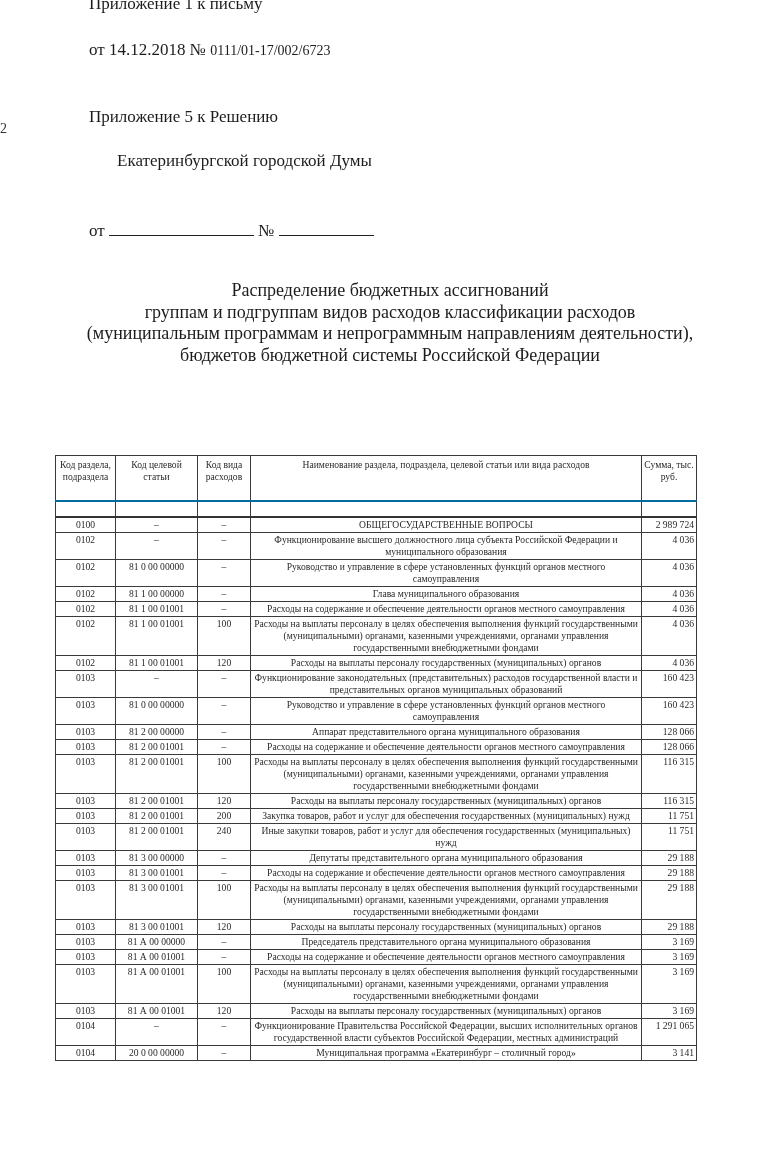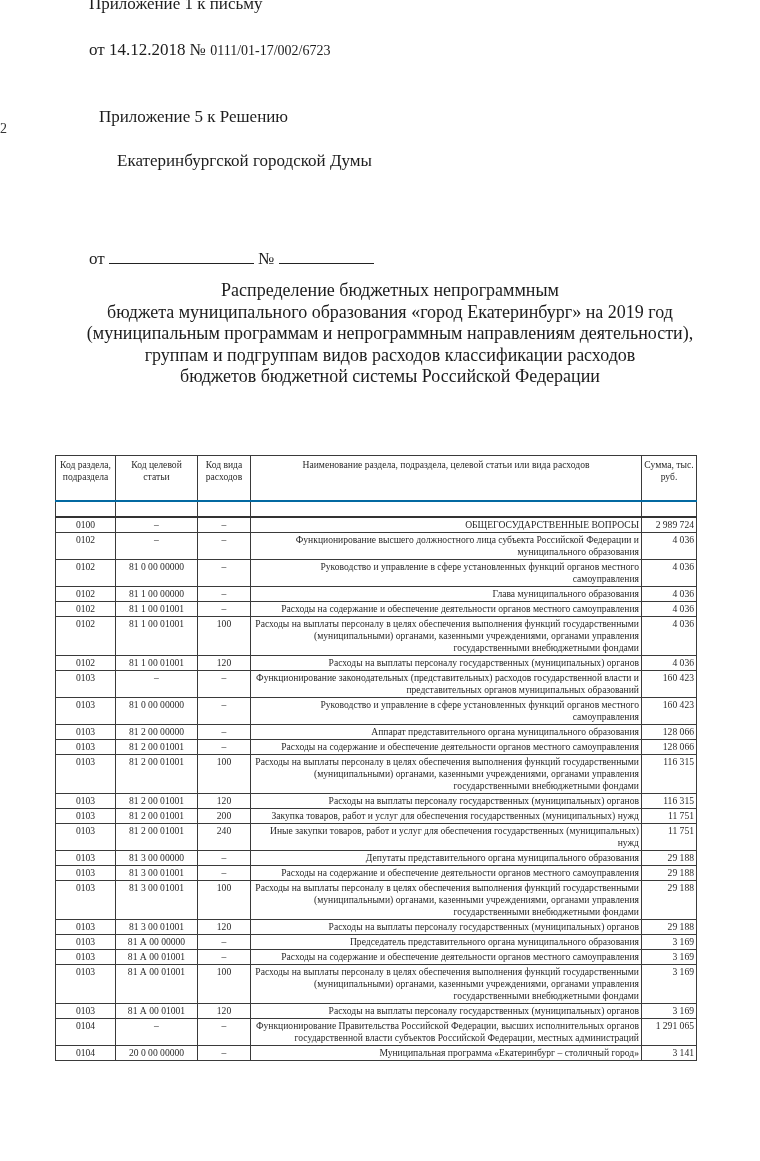--- a/index.html
+++ b/index.html
@@ -29,45 +29,44 @@
     border: 1px solid #3a3a3a; padding: 1px 2px; vertical-align: top;
   }
   table.budget thead th {
     font-weight: normal; text-align: center; height: 40px; padding-top: 3px;
     border-bottom: 2px solid #0369a1;
   }
   table.budget tr.spacer td { height: 12px; border-bottom: 2px solid #333; }
   table.budget td.ctr { text-align: center; }
   table.budget td.num { text-align: right; white-space: nowrap; }
   table.budget tbody tr.data td { border-top: 1.5px solid #333; }
-  table.budget td.name { text-align: right; }
+  table.budget td.name { text-align: center; }
 </style>
 </head>
 <body>
 
 <div class="hdr" style="top:-6px;">Приложение 1 к письму</div>
 <div class="hdr" style="top:40px;">
   <span>от 14.12.2018 №</span>
   <span class="small">0111/01-17/002/6723</span>
 </div>
 <div class="edge-mark">2</div>
-<div class="hdr" style="top:107px;margin-left:10px;">Приложение 5 к Решению</div>
+<div class="hdr" style="top:107px;">Приложение 5 к Решению</div>
 <div class="hdr" style="top:151px;margin-left:28px;">Екатеринбургской городской Думы</div>
-<div class="hdr" style="top:221px;margin-top:28px;">
+<div class="hdr" style="top:221px;">
   <span>от</span>
   <span class="blank" style="width:145px;"></span>
   <span>№</span>
   <span class="blank" style="width:95px;"></span>
 </div>
 
 <div class="title">
-  <div>Распределение бюджетных непрограммным</div>
-  <div>бюджета муниципального образования «город Екатеринбург» на 2019 год</div>
+  <div>Распределение бюджетных ассигнований</div>
+  <div>группам и подгруппам видов расходов классификации расходов</div>
   <div>(муниципальным программам и непрограммным направлениям деятельности),</div>
-  <div>группам и подгруппам видов расходов классификации расходов</div>
   <div>бюджетов бюджетной системы Российской Федерации</div>
 </div>
 
 <table class="budget">
   <colgroup>
       <col class="c1">
       <col class="c2">
       <col class="c3">
       <col class="c4">
       <col class="c5">

